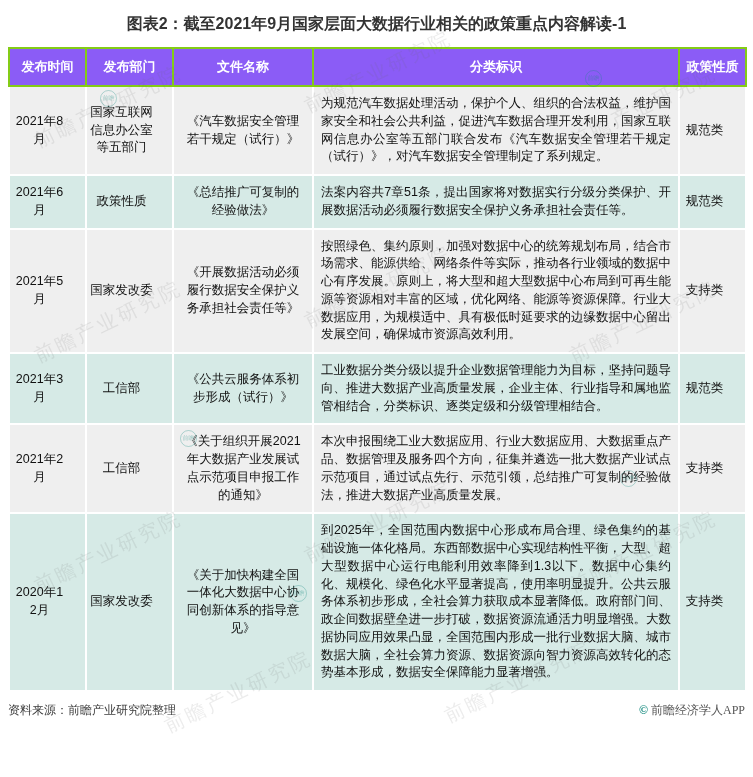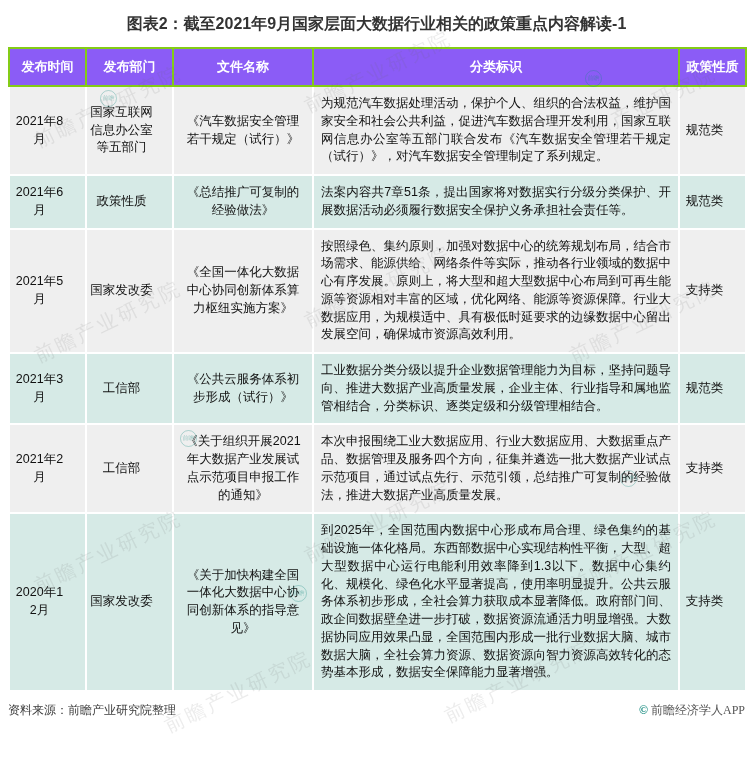--- a/index.html
+++ b/index.html
@@ -122,21 +122,21 @@
       <tr>
         <td class="c-date">2021年6月</td>
         <td class="c-dept">政策性质</td>
         <td class="c-doc">《总结推广可复制的经验做法》</td>
         <td class="c-content">法案内容共7章51条，提出国家将对数据实行分级分类保护、开展数据活动必须履行数据安全保护义务承担社会责任等。</td>
         <td class="c-nature">规范类</td>
       </tr>
       <tr>
         <td class="c-date">2021年5月</td>
         <td class="c-dept">国家发改委</td>
-        <td class="c-doc">《全国一体化大数据中心协同创新体系算力枢纽实施方案》</td>
+        <td class="c-doc">《开展数据活动必须履行数据安全保护义务承担社会责任等》</td>
         <td class="c-content">按照绿色、集约原则，加强对数据中心的统筹规划布局，结合市场需求、能源供给、网络条件等实际，推动各行业领域的数据中心有序发展。原则上，将大型和超大型数据中心布局到可再生能源等资源相对丰富的区域，优化网络、能源等资源保障。行业大数据应用，为规模适中、具有极低时延要求的边缘数据中心留出发展空间，确保城市资源高效利用。</td>
         <td class="c-nature">支持类</td>
       </tr>
       <tr>
         <td class="c-date">2021年3月</td>
         <td class="c-dept">工信部</td>
         <td class="c-doc">《公共云服务体系初步形成（试行）》</td>
         <td class="c-content">工业数据分类分级以提升企业数据管理能力为目标，坚持问题导向、推进大数据产业高质量发展，企业主体、行业指导和属地监管相结合，分类标识、逐类定级和分级管理相结合。</td>
         <td class="c-nature">规范类</td>
       </tr>

